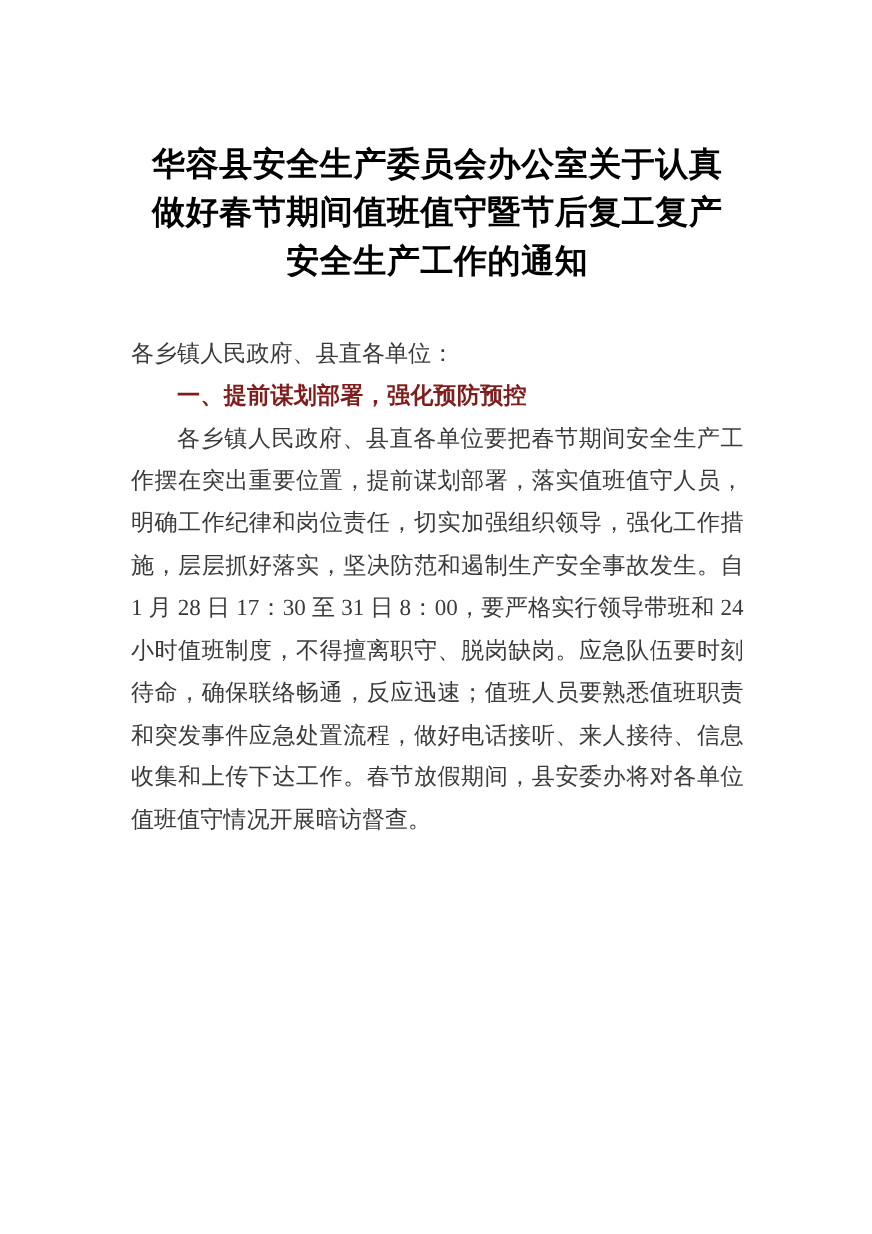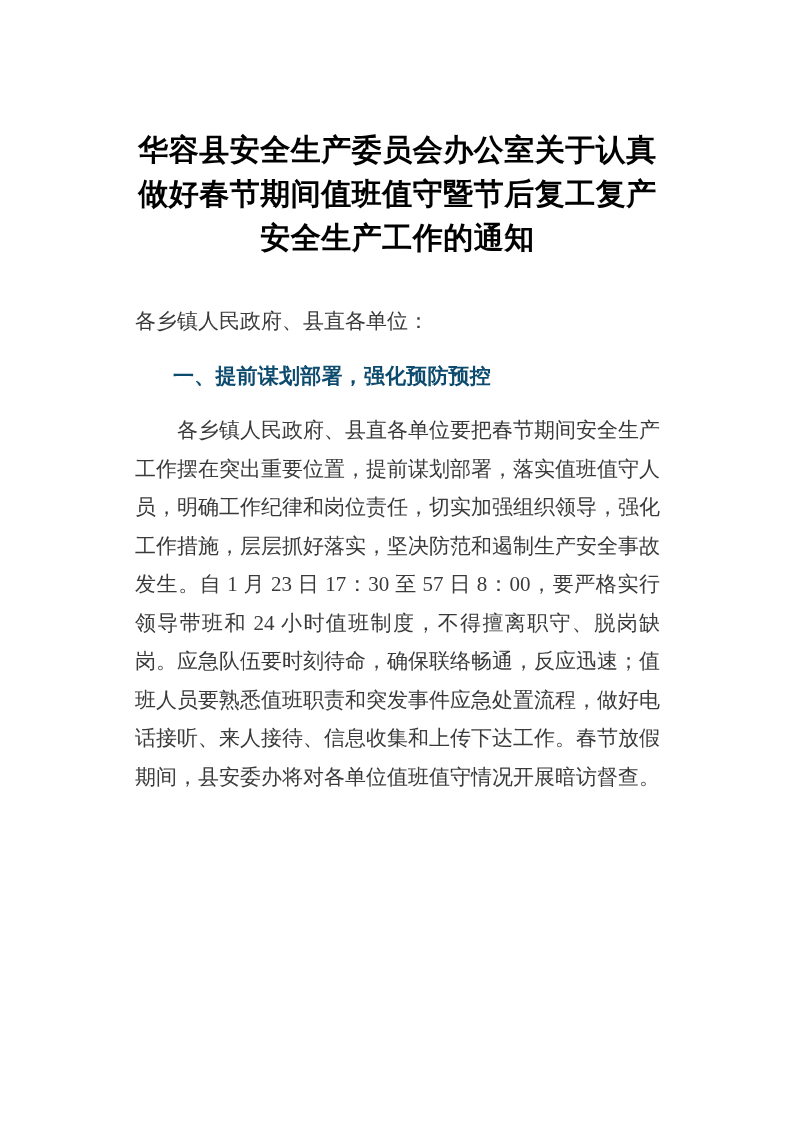--- a/index.html
+++ b/index.html
@@ -44,52 +44,52 @@
     font-family: "Liberation Serif", "DejaVu Serif", serif;
     font-size: 21px;
     line-height: 38.5px;
     color: #3a3a3a;
     text-align: justify;
     text-justify: inter-ideograph;
     word-break: break-all;
   }
 
   p.para {
-    margin: 16px;
+    margin: 0;
     text-indent: 0;
     white-space: pre-wrap;
   }
 
   p.para.indent {
     text-indent: 2em;
   }
 
   
   h2.section-heading {
     font-family: "Liberation Sans", "DejaVu Sans", sans-serif;
     font-weight: 700;
     font-size: 21px;
     line-height: 38.5px;
-    color: #0c4a6e;
-    margin: 12px;
+    color: #7f1d1d;
+    margin: 0;
     text-indent: 2em;
     letter-spacing: 0.2px;
   }
 </style>
 </head>
 <body>
 
 <div class="page">
 
   <h1 class="doc-title">华容县安全生产委员会办公室关于认真做好春节期间值班值守暨节后复工复产安全生产工作的通知</h1>
 
   <div class="body-block">
 
     <p class="para">各乡镇人民政府、县直各单位：</p>
 
 
     <h2 class="section-heading">一、提前谋划部署，强化预防预控</h2>
 
-    <p class="para indent">各乡镇人民政府、县直各单位要把春节期间安全生产工作摆在突出重要位置，提前谋划部署，落实值班值守人员，明确工作纪律和岗位责任，切实加强组织领导，强化工作措施，层层抓好落实，坚决防范和遏制生产安全事故发生。自 1 月 23 日 17：30 至 57 日 8：00，要严格实行领导带班和 24 小时值班制度，不得擅离职守、脱岗缺岗。应急队伍要时刻待命，确保联络畅通，反应迅速；值班人员要熟悉值班职责和突发事件应急处置流程，做好电话接听、来人接待、信息收集和上传下达工作。春节放假期间，县安委办将对各单位值班值守情况开展暗访督查。</p>
+    <p class="para indent">各乡镇人民政府、县直各单位要把春节期间安全生产工作摆在突出重要位置，提前谋划部署，落实值班值守人员，明确工作纪律和岗位责任，切实加强组织领导，强化工作措施，层层抓好落实，坚决防范和遏制生产安全事故发生。自 1 月 28 日 17：30 至 31 日 8：00，要严格实行领导带班和 24 小时值班制度，不得擅离职守、脱岗缺岗。应急队伍要时刻待命，确保联络畅通，反应迅速；值班人员要熟悉值班职责和突发事件应急处置流程，做好电话接听、来人接待、信息收集和上传下达工作。春节放假期间，县安委办将对各单位值班值守情况开展暗访督查。</p>
 
 
   </div>
 </div>
 
 </body></html>

